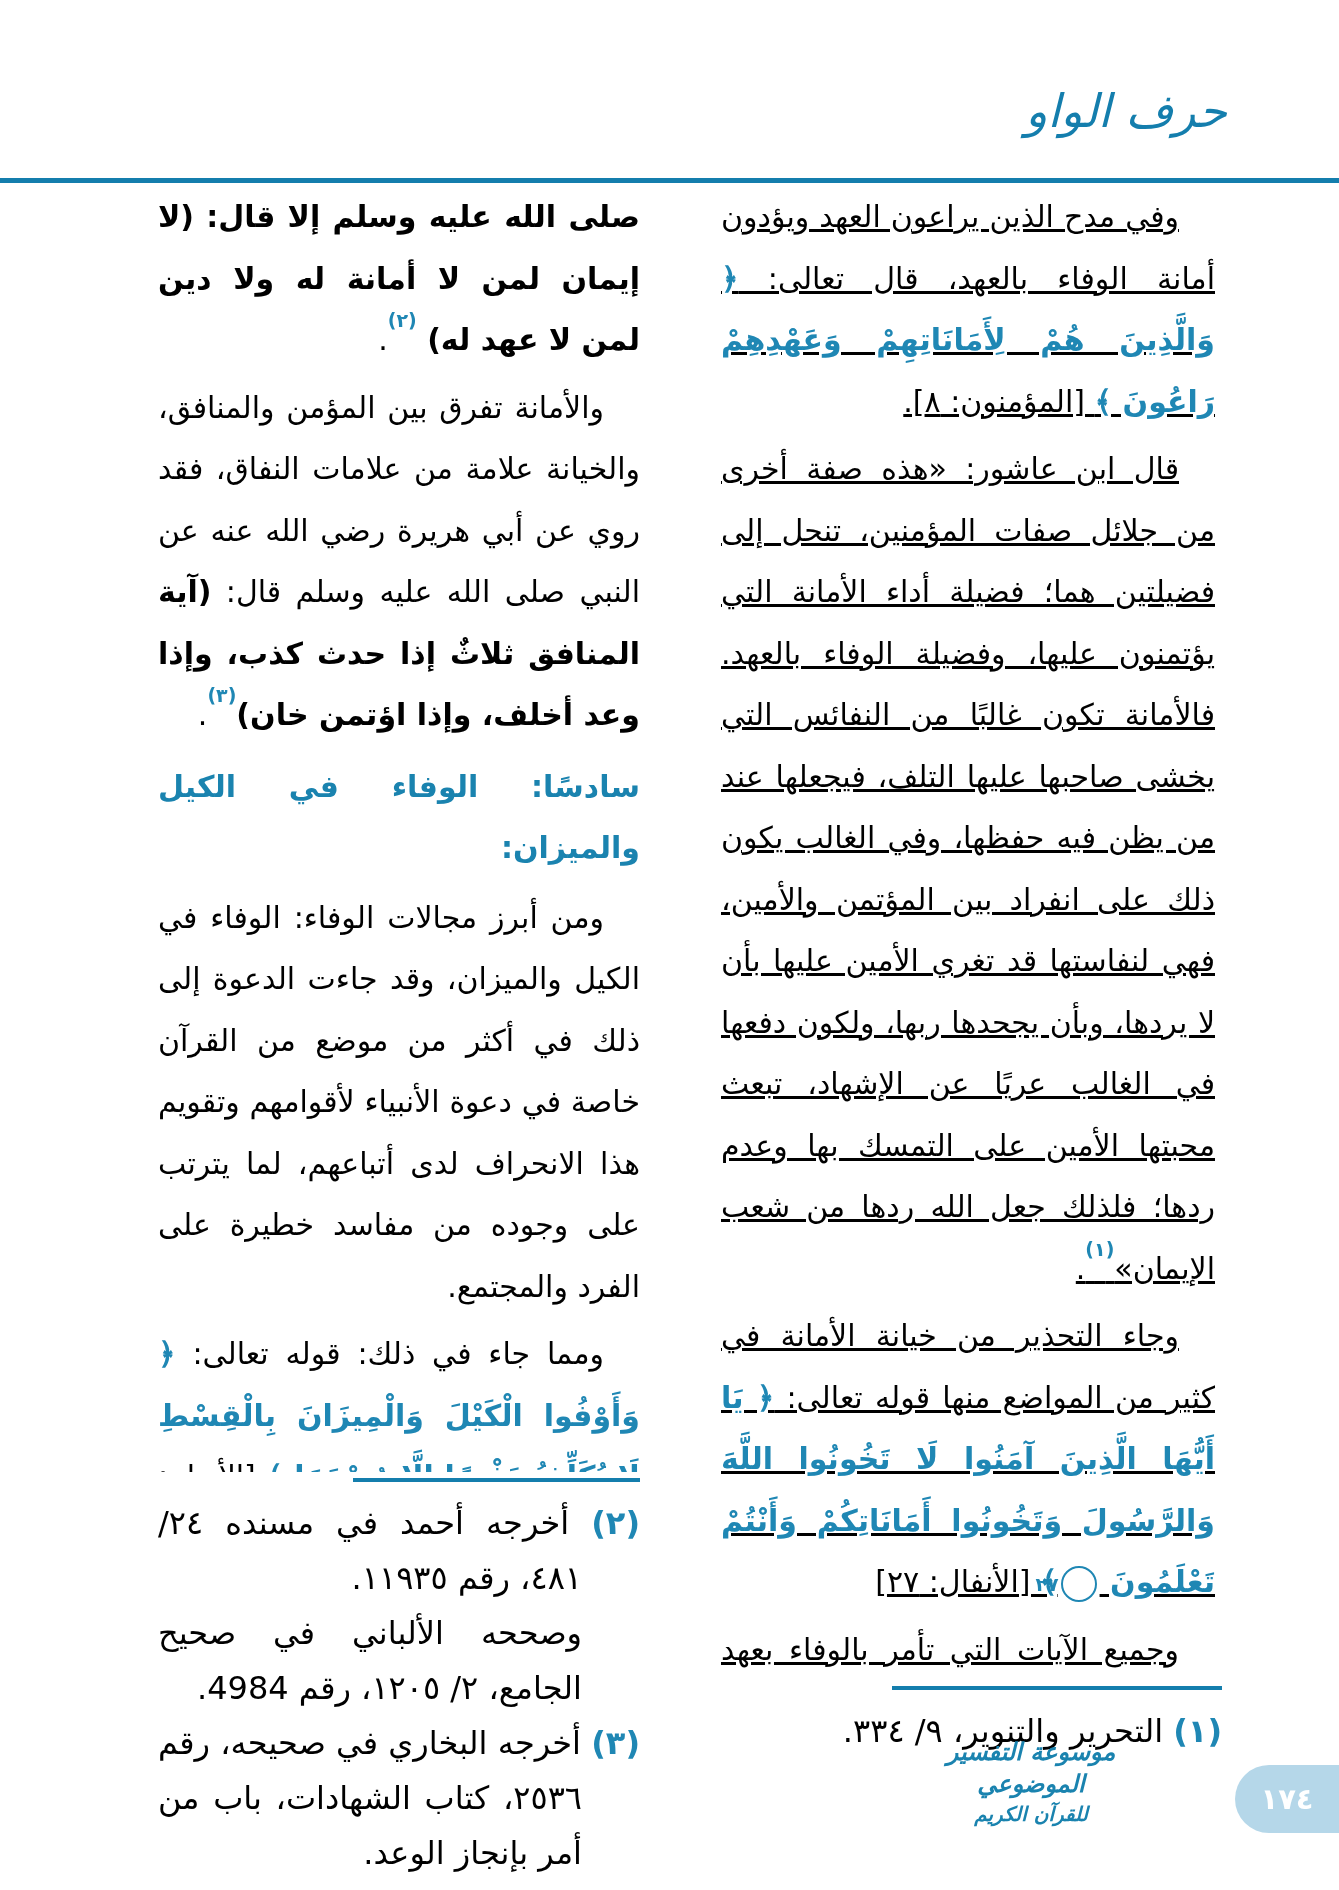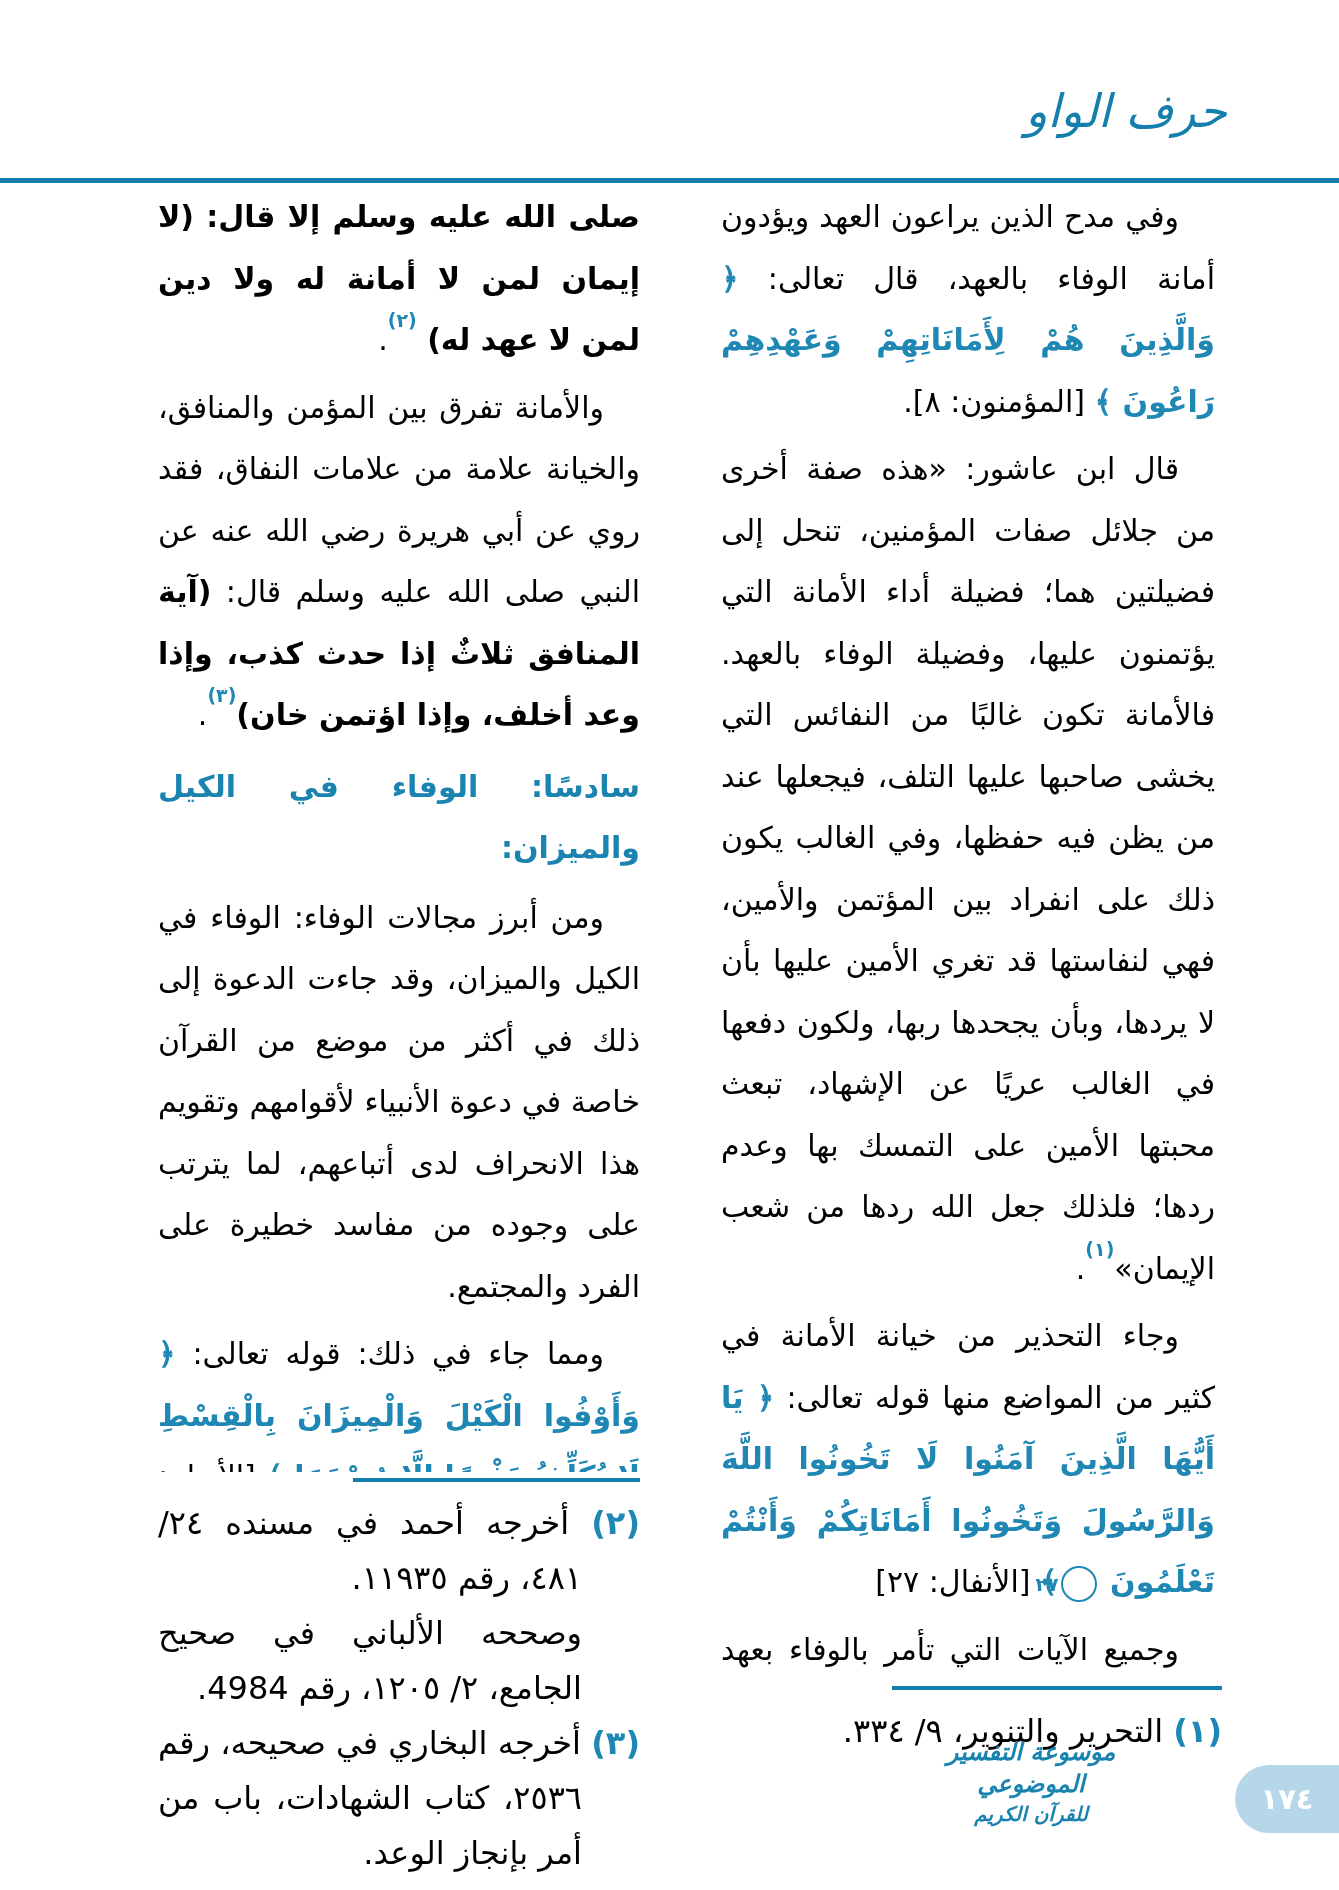--- a/index.html
+++ b/index.html
@@ -18,21 +18,21 @@
     position:absolute;top:84px;right:112px;
     font-size:46px;font-weight:normal;font-style:italic;
     color:#147ead;white-space:nowrap;
   }
   .header-rule{
     position:absolute;top:178px;left:0;width:1339px;height:5px;
     background:#147ead;
   }
   
   .col{position:absolute;top:186px;text-align:justify;}
-  .col-right{right:124px;width:494px;height:1492px;overflow:hidden;}
+  .col-right{right:124px;width:494px;height:1492px;overflow:hidden;text-decoration:underline;}
   .col-left{left:158px;width:482px;height:1286px;overflow:hidden;}
   .col p{margin:0 0 6px 0;font-size:30px;line-height:2.05;}
   .col p.indent{text-indent:36px;}
   .bold{font-weight:bold;}
   .quran{color:#1f87b4;font-weight:bold;}
   .verse-ref{color:#000;font-weight:normal;}
   .fn-ref{
     color:#1f87b4;font-size:19px;font-weight:bold;
     position:relative;top:-12px;
   }

